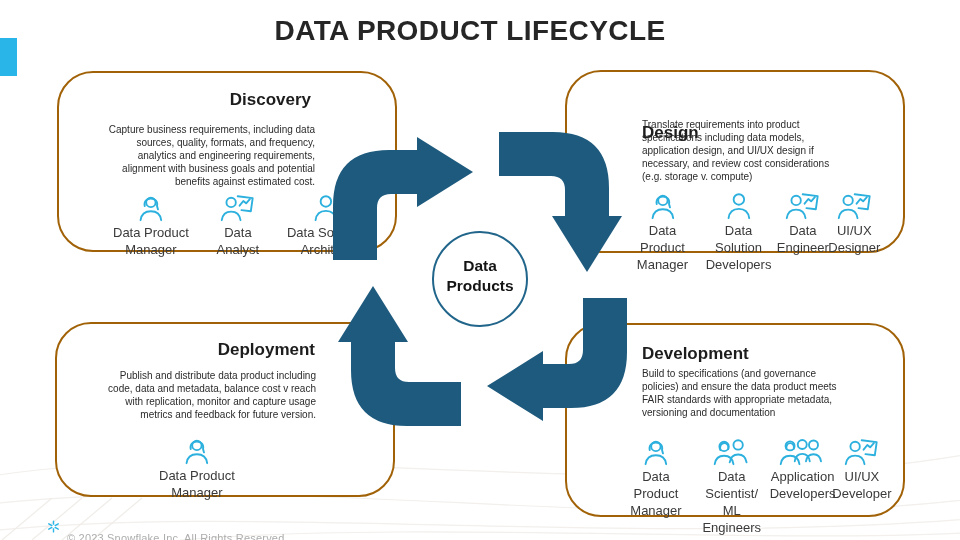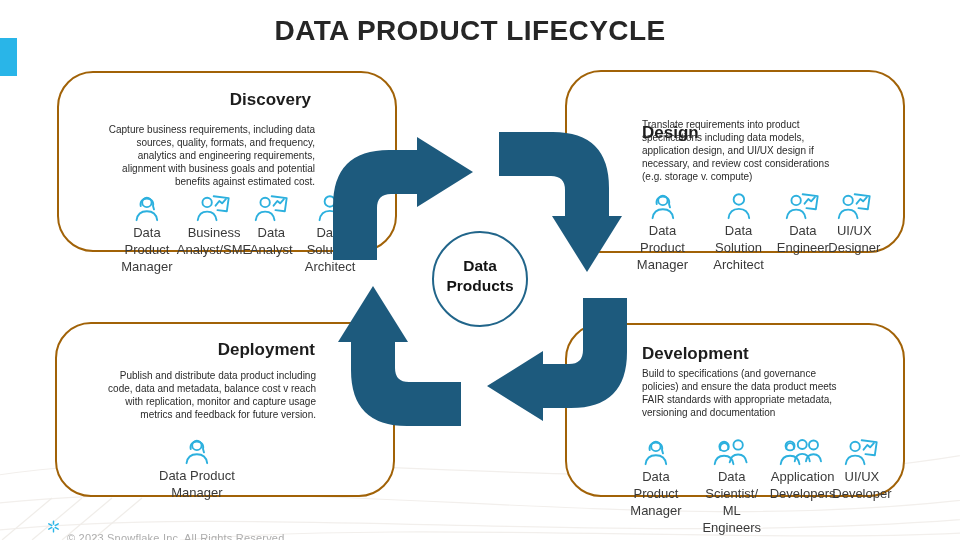--- a/index.html
+++ b/index.html
@@ -18,21 +18,21 @@
   }
   .accent-tab{position:absolute;left:0;top:38px;width:17px;height:38px;background:#29B5E8;z-index:3;}
   
   .qbox{
     position:absolute;background:#ffffff;border:2px solid #a16207;
     border-radius:36px;z-index:1;box-sizing:border-box;
   }
   #box-discovery  {left:57px; top:71px;  width:340px;height:181px;}
   #box-design     {left:565px;top:70px;  width:340px;height:183px;}
   #box-deployment {left:55px; top:322px; width:340px;height:175px;}
-  #box-development{left:565px;top:323px; width:340px;height:174px;}
+  #box-development{left:565px;top:323px; width:340px;height:194px;}
   .q-title{position:absolute;font-size:17px;font-weight:700;color:#1d1d1d;white-space:nowrap;}
   .q-desc{position:absolute;font-size:10px;line-height:1.3;color:#2b2b2b;white-space:pre-line;}
   #box-discovery .q-title{top:17px;right:84px;}
   #box-discovery .q-desc{top:50px;right:80px;text-align:right;}
   #box-design .q-title{top:15px;left:75px;margin-top:36px;}
   #box-design .q-desc{top:46px;left:75px;text-align:left;}
   #box-deployment .q-title{top:16px;right:78px;}
   #box-deployment .q-desc{top:45px;right:77px;text-align:right;}
   #box-development .q-title{top:19px;left:75px;}
   #box-development .q-desc{top:42px;left:75px;text-align:left;}
@@ -103,32 +103,20 @@
       </div>
       <div class="role">
         <span class="role-icon">
           <svg viewBox="0 0 42 32" stroke="currentColor" stroke-width="2" fill="none" stroke-linecap="round" stroke-linejoin="round">
             <path d="M21,3.5 L37,5.5 L35,19.5 L25,18.3"></path>
             <path d="M23,13.5 L27,8.5 L30,11 L34,6.5"></path>
             <circle cx="14" cy="10" r="5"></circle>
             <path d="M4,29 C5,21.8 9.2,19.8 14,19.8 C18.8,19.8 23,21.8 24,29"></path>
           </svg>
         </span>
-        <div class="role-label">Business
-Analyst/SME</div>
-      </div>
-      <div class="role">
-        <span class="role-icon">
-          <svg viewBox="0 0 42 32" stroke="currentColor" stroke-width="2" fill="none" stroke-linecap="round" stroke-linejoin="round">
-            <path d="M21,3.5 L37,5.5 L35,19.5 L25,18.3"></path>
-            <path d="M23,13.5 L27,8.5 L30,11 L34,6.5"></path>
-            <circle cx="14" cy="10" r="5"></circle>
-            <path d="M4,29 C5,21.8 9.2,19.8 14,19.8 C18.8,19.8 23,21.8 24,29"></path>
-          </svg>
-        </span>
         <div class="role-label">Data
 Analyst</div>
       </div>
       <div class="role">
         <span class="role-icon">
           <svg viewBox="0 0 36 32" stroke="currentColor" stroke-width="2" fill="none" stroke-linecap="round" stroke-linejoin="round">
             <circle cx="18" cy="9" r="5.6"></circle>
             <path d="M7,29 C8,21 12.5,19 18,19 C23.5,19 28,21 29,29"></path>
           </svg>
         </span>
@@ -158,21 +146,21 @@
 Manager</div>
       </div>
       <div class="role">
         <span class="role-icon">
           <svg viewBox="0 0 36 32" stroke="currentColor" stroke-width="2" fill="none" stroke-linecap="round" stroke-linejoin="round">
             <circle cx="18" cy="9" r="5.6"></circle>
             <path d="M7,29 C8,21 12.5,19 18,19 C23.5,19 28,21 29,29"></path>
           </svg>
         </span>
         <div class="role-label">Data Solution
-Architect</div>
+Developers</div>
       </div>
       <div class="role">
         <span class="role-icon">
           <svg viewBox="0 0 42 32" stroke="currentColor" stroke-width="2" fill="none" stroke-linecap="round" stroke-linejoin="round">
             <path d="M21,3.5 L37,5.5 L35,19.5 L25,18.3"></path>
             <path d="M23,13.5 L27,8.5 L30,11 L34,6.5"></path>
             <circle cx="14" cy="10" r="5"></circle>
             <path d="M4,29 C5,21.8 9.2,19.8 14,19.8 C18.8,19.8 23,21.8 24,29"></path>
           </svg>
         </span>

